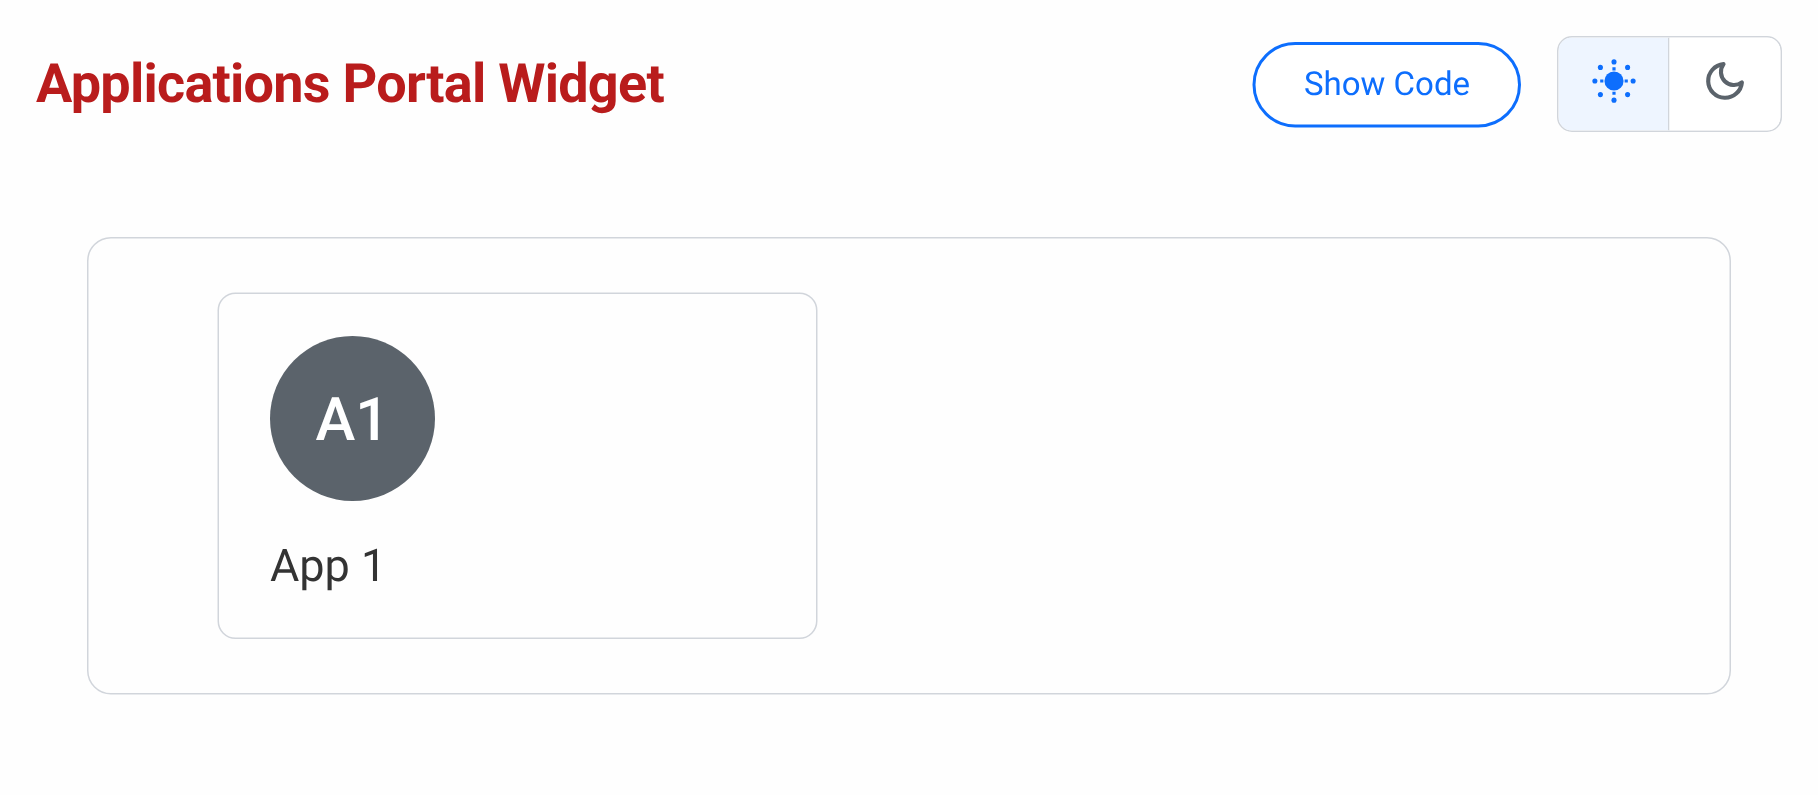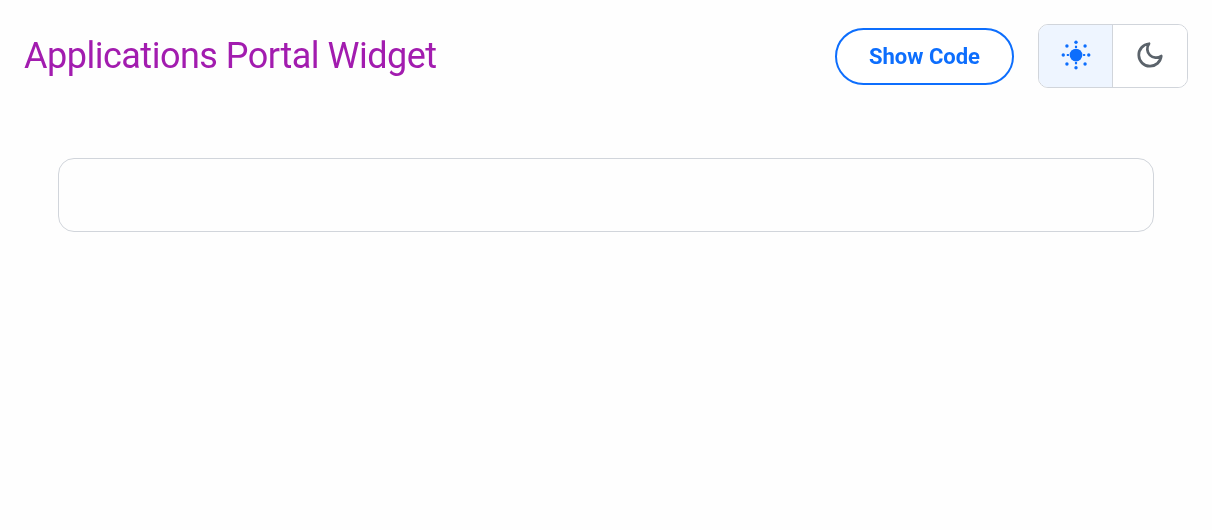--- a/index.html
+++ b/index.html
@@ -18,37 +18,37 @@
     
     .header {
       display: flex;
       justify-content: space-between;
       align-items: center;
       margin-bottom: 70px;
     }
     
     .title {
       font-size: 36px;
-      font-weight: 400;
-      color: #a21caf;
+      font-weight: 700;
+      color: #b91c1c;
       letter-spacing: -0.5px;
     }
     
     .header-actions {
       display: flex;
       align-items: center;
       gap: 24px;
     }
     
     .show-code-btn {
       background: #ffffff;
       border: 2px solid #0d6efd;
       color: #0d6efd;
       font-size: 22px;
-      font-weight: 700;
+      font-weight: 400;
       padding: 14px 32px;
       border-radius: 32px;
       cursor: pointer;
       font-family: inherit;
     }
     
     .theme-toggle {
       display: flex;
       border: 1px solid #d1d5db;
       border-radius: 10px;
@@ -159,14 +159,18 @@
             <path d="M21 12.79A9 9 0 1 1 11.21 3 A7 7 0 0 0 21 12.79z" stroke="#5b636b" stroke-width="2.2" stroke-linecap="round" stroke-linejoin="round"></path>
           </svg>
         </span>
       </button>
     </div>
   </div>
 </div>
 
 <div class="panel">
   <div class="apps-grid">
+    <div class="app-card">
+      <div class="app-avatar">A1</div>
+      <div class="app-label">App 1</div>
+    </div>
   </div>
 </div>
 
 </body></html>

